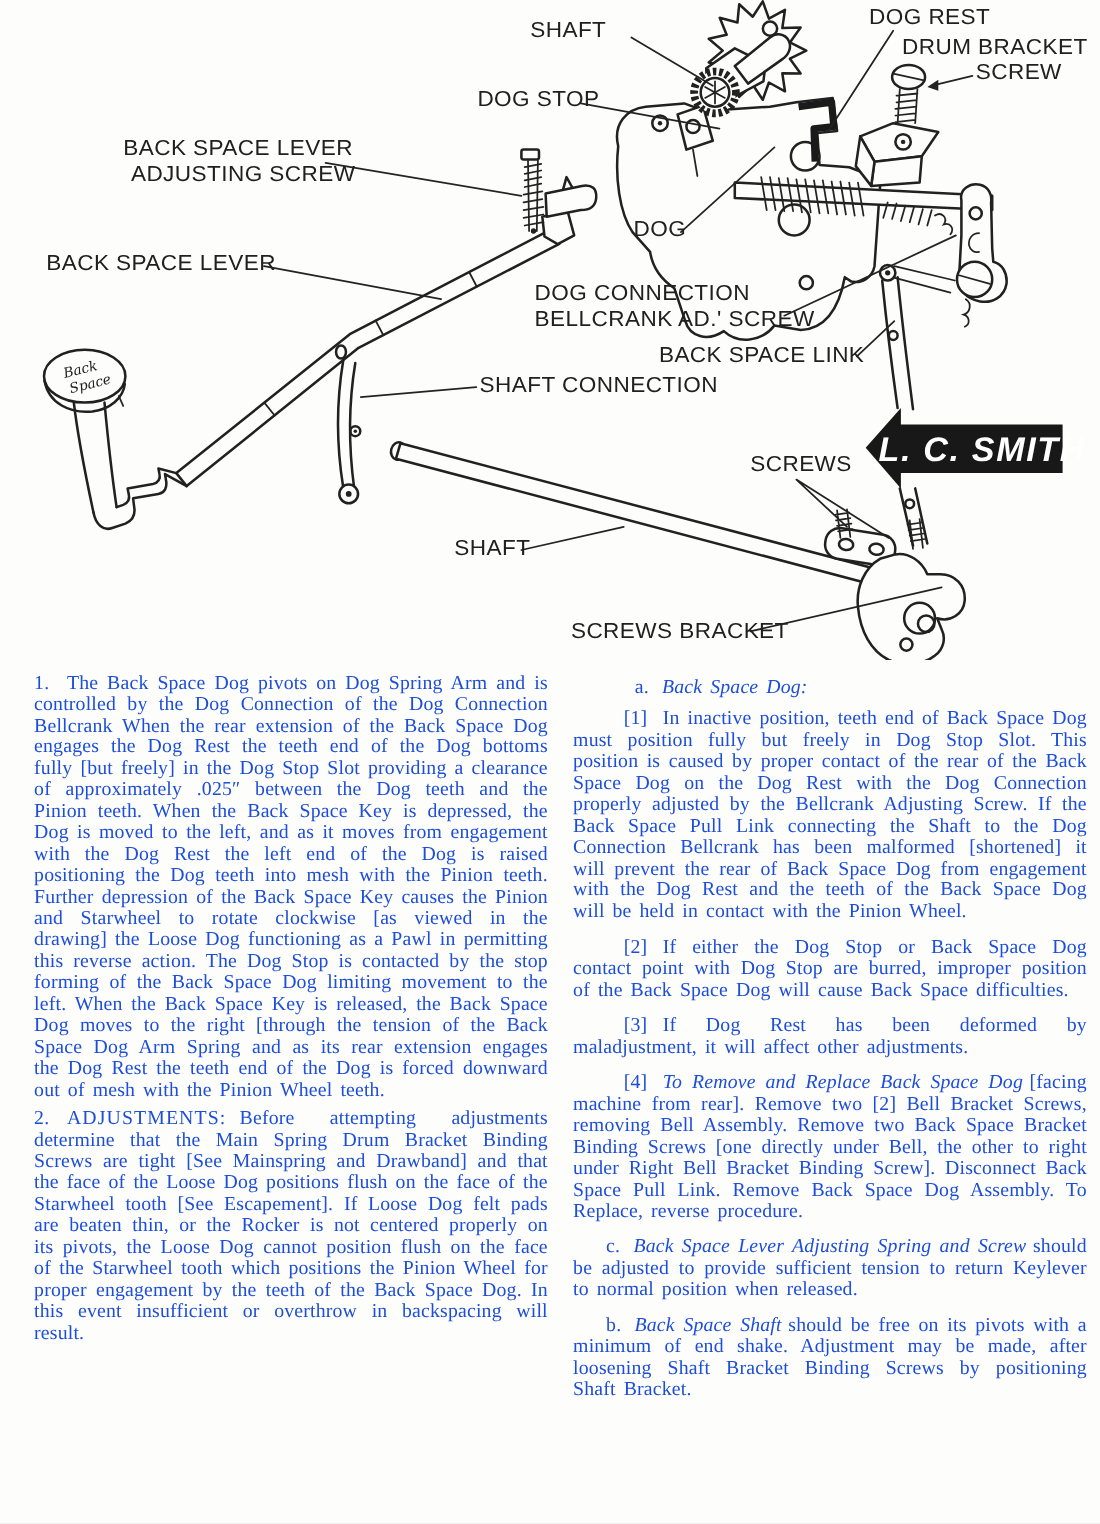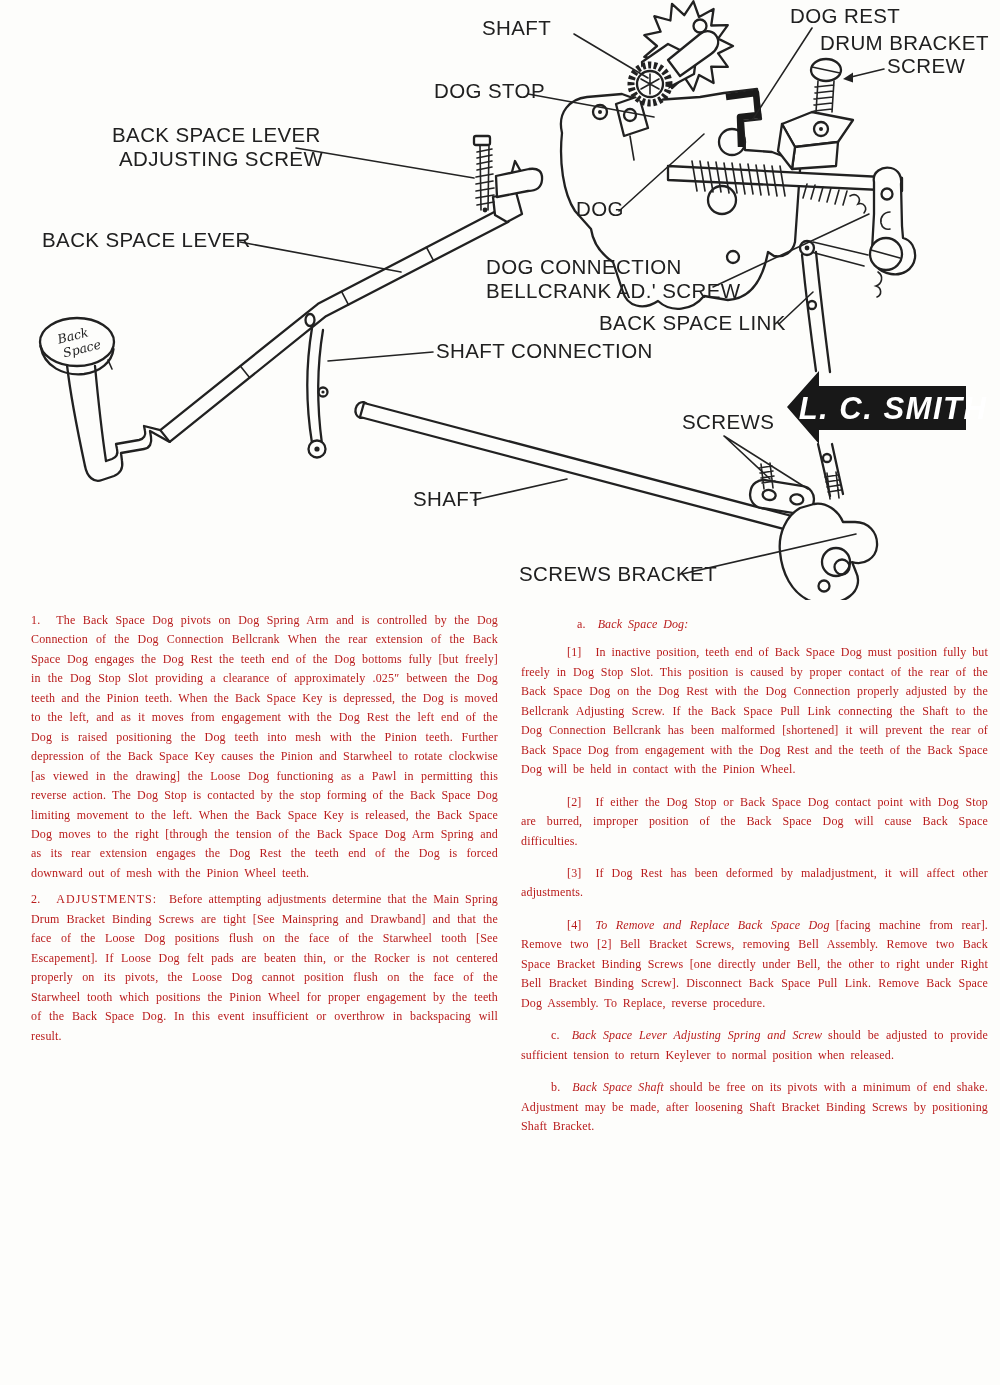--- a/index.html
+++ b/index.html
@@ -13,22 +13,22 @@
   #diagram svg{position:absolute; left:0; top:0;}
   .dlabel{
     position:absolute; white-space:nowrap;
     font-family:"Liberation Sans", sans-serif;
     font-size:20.5px; font-weight:500; color:#202020; letter-spacing:.4px;
     transform:scaleY(0.96);
   }
   
   .col{
     position:absolute; width:467px;
-    font-size:12px; line-height:19.45px; text-align:justify;
-    letter-spacing:.15px; word-spacing:2.6px; color:#b91c1c;
+    font-size:18px; line-height:19.45px; text-align:justify;
+    letter-spacing:.15px; word-spacing:2.6px; color:#1d4ed8;
   }
   #col-left{left:31px; top:611px;}
   #col-right{left:521px; top:607px;}
   .col p{margin:0 0 7px 0;}
   #col-right p{margin:8px 0 13px 0;}
   .pnum{margin-right:16px;}
   .caps{margin-right:12px; letter-spacing:1px;}
   .ind{text-indent:46px;}
   .ind-sm{text-indent:30px;}
   .pnum2{margin-right:14px;}

